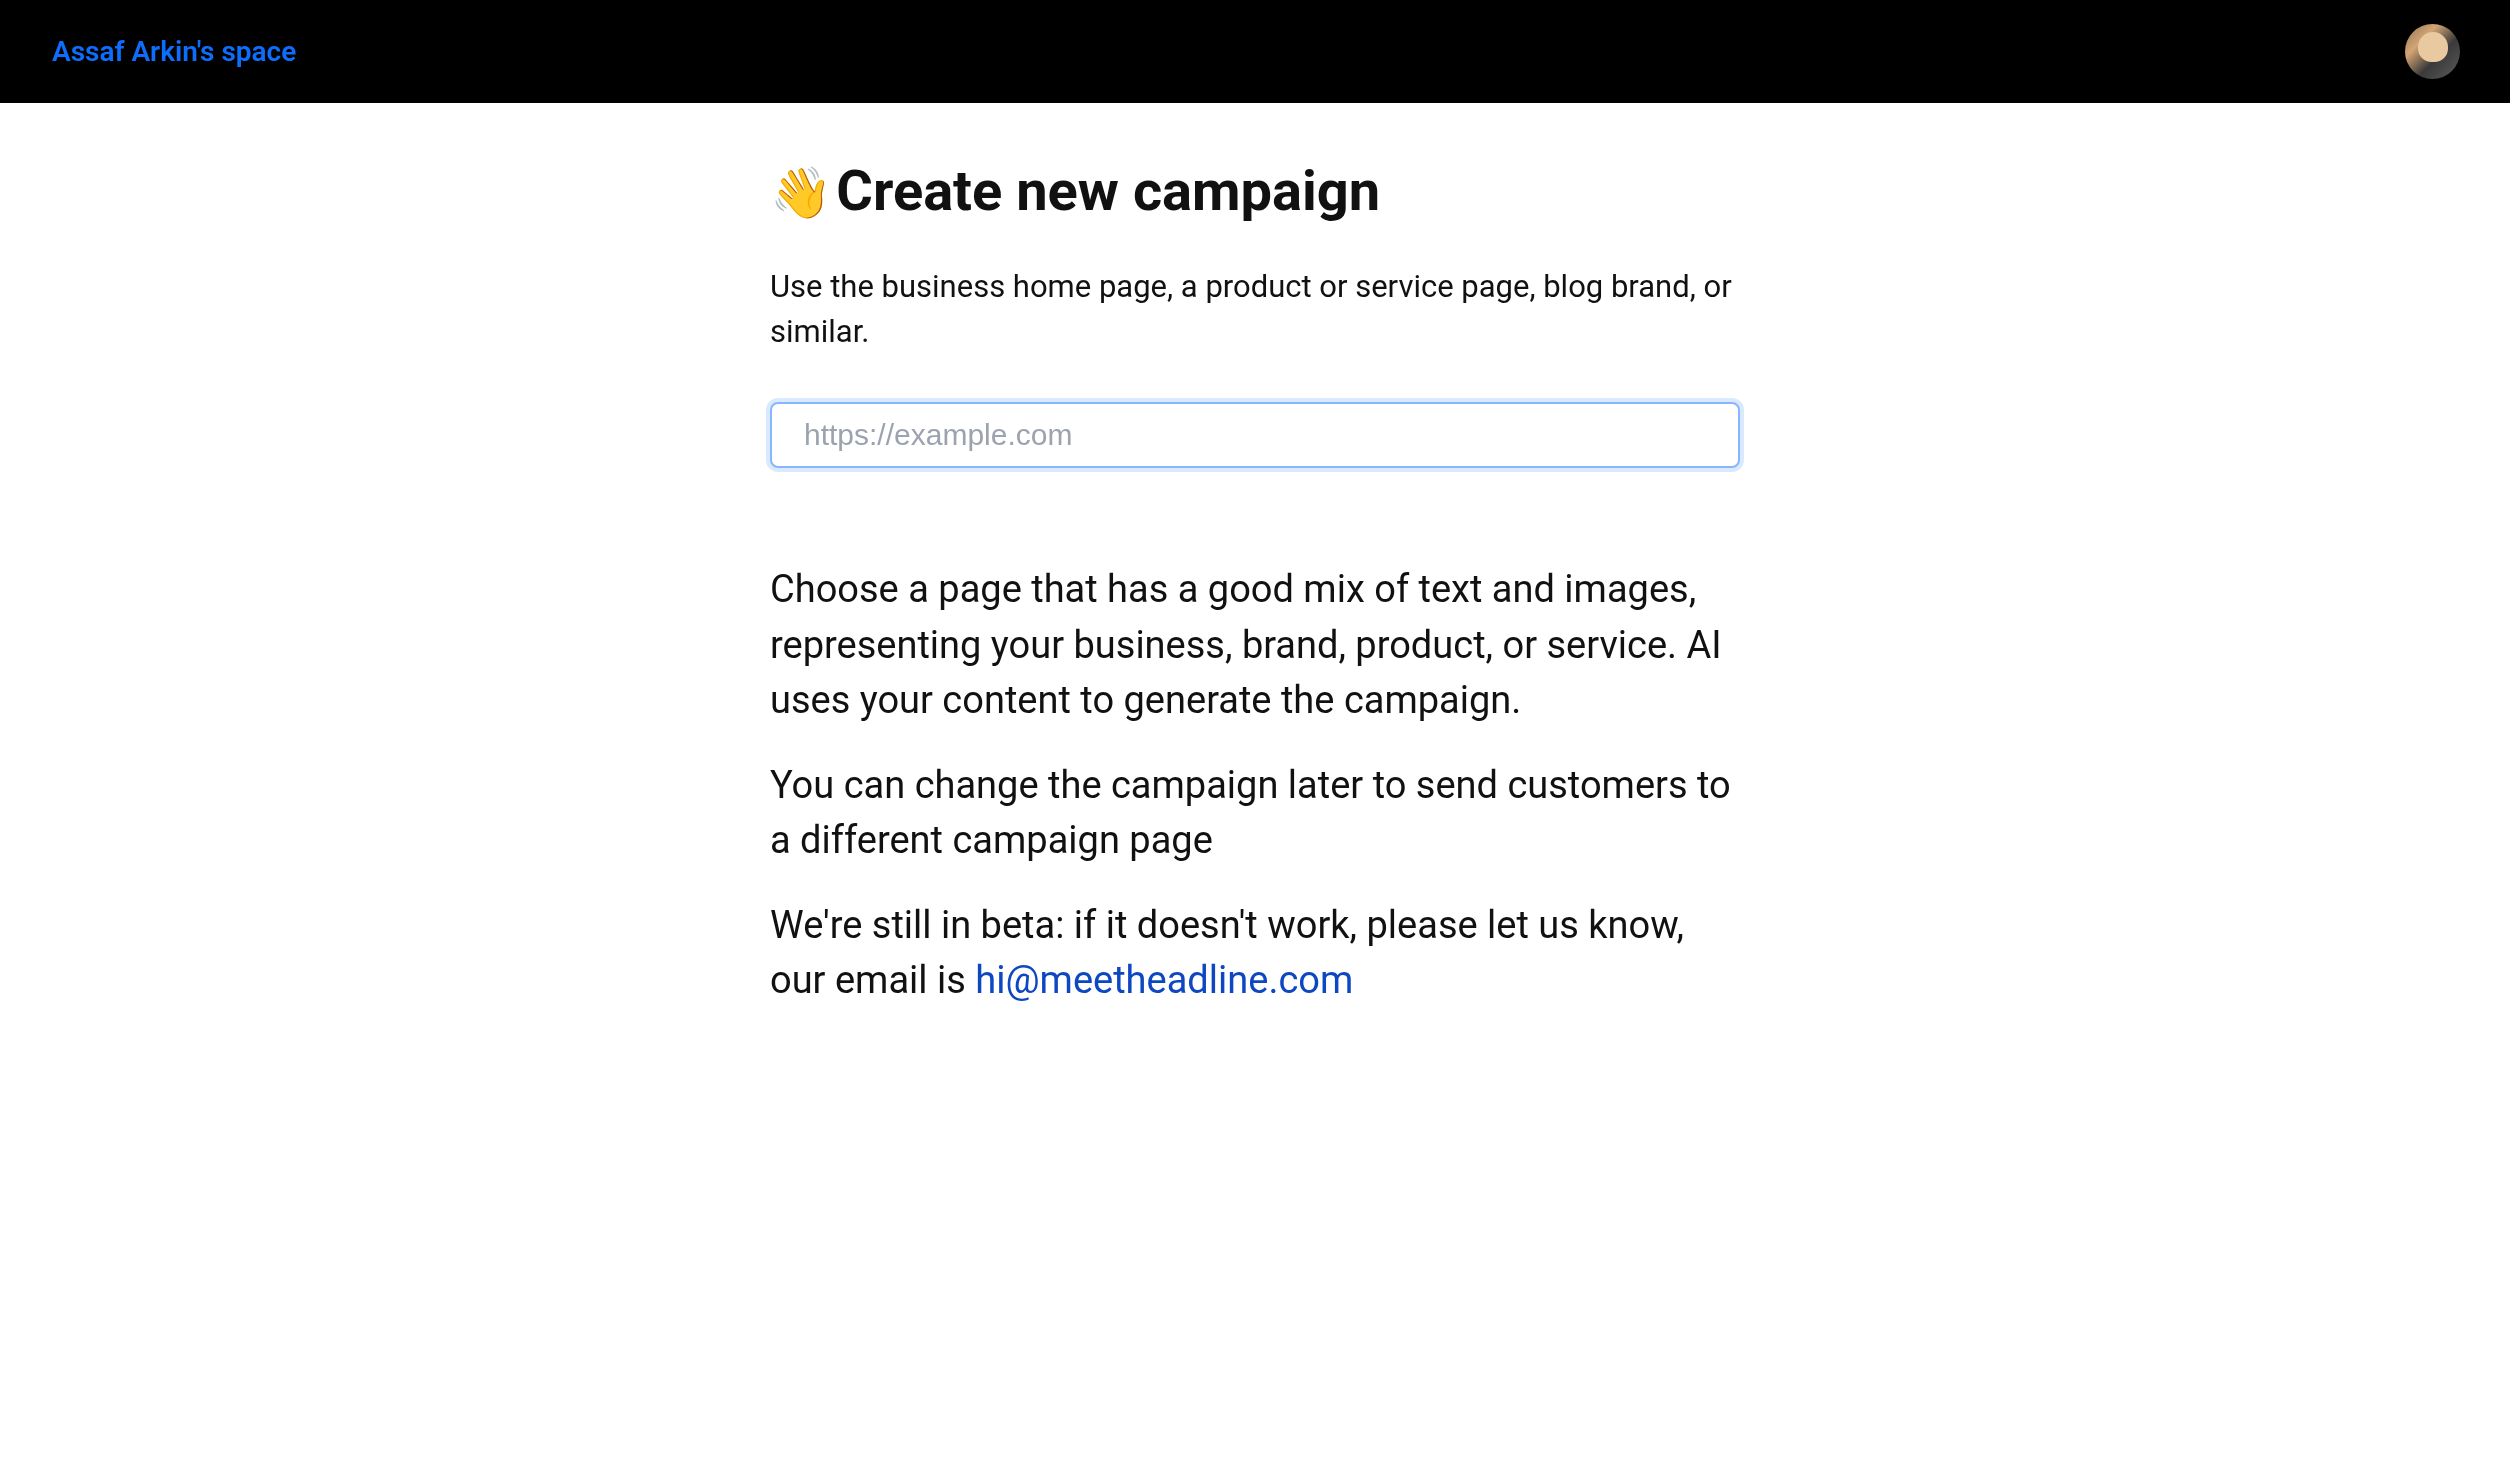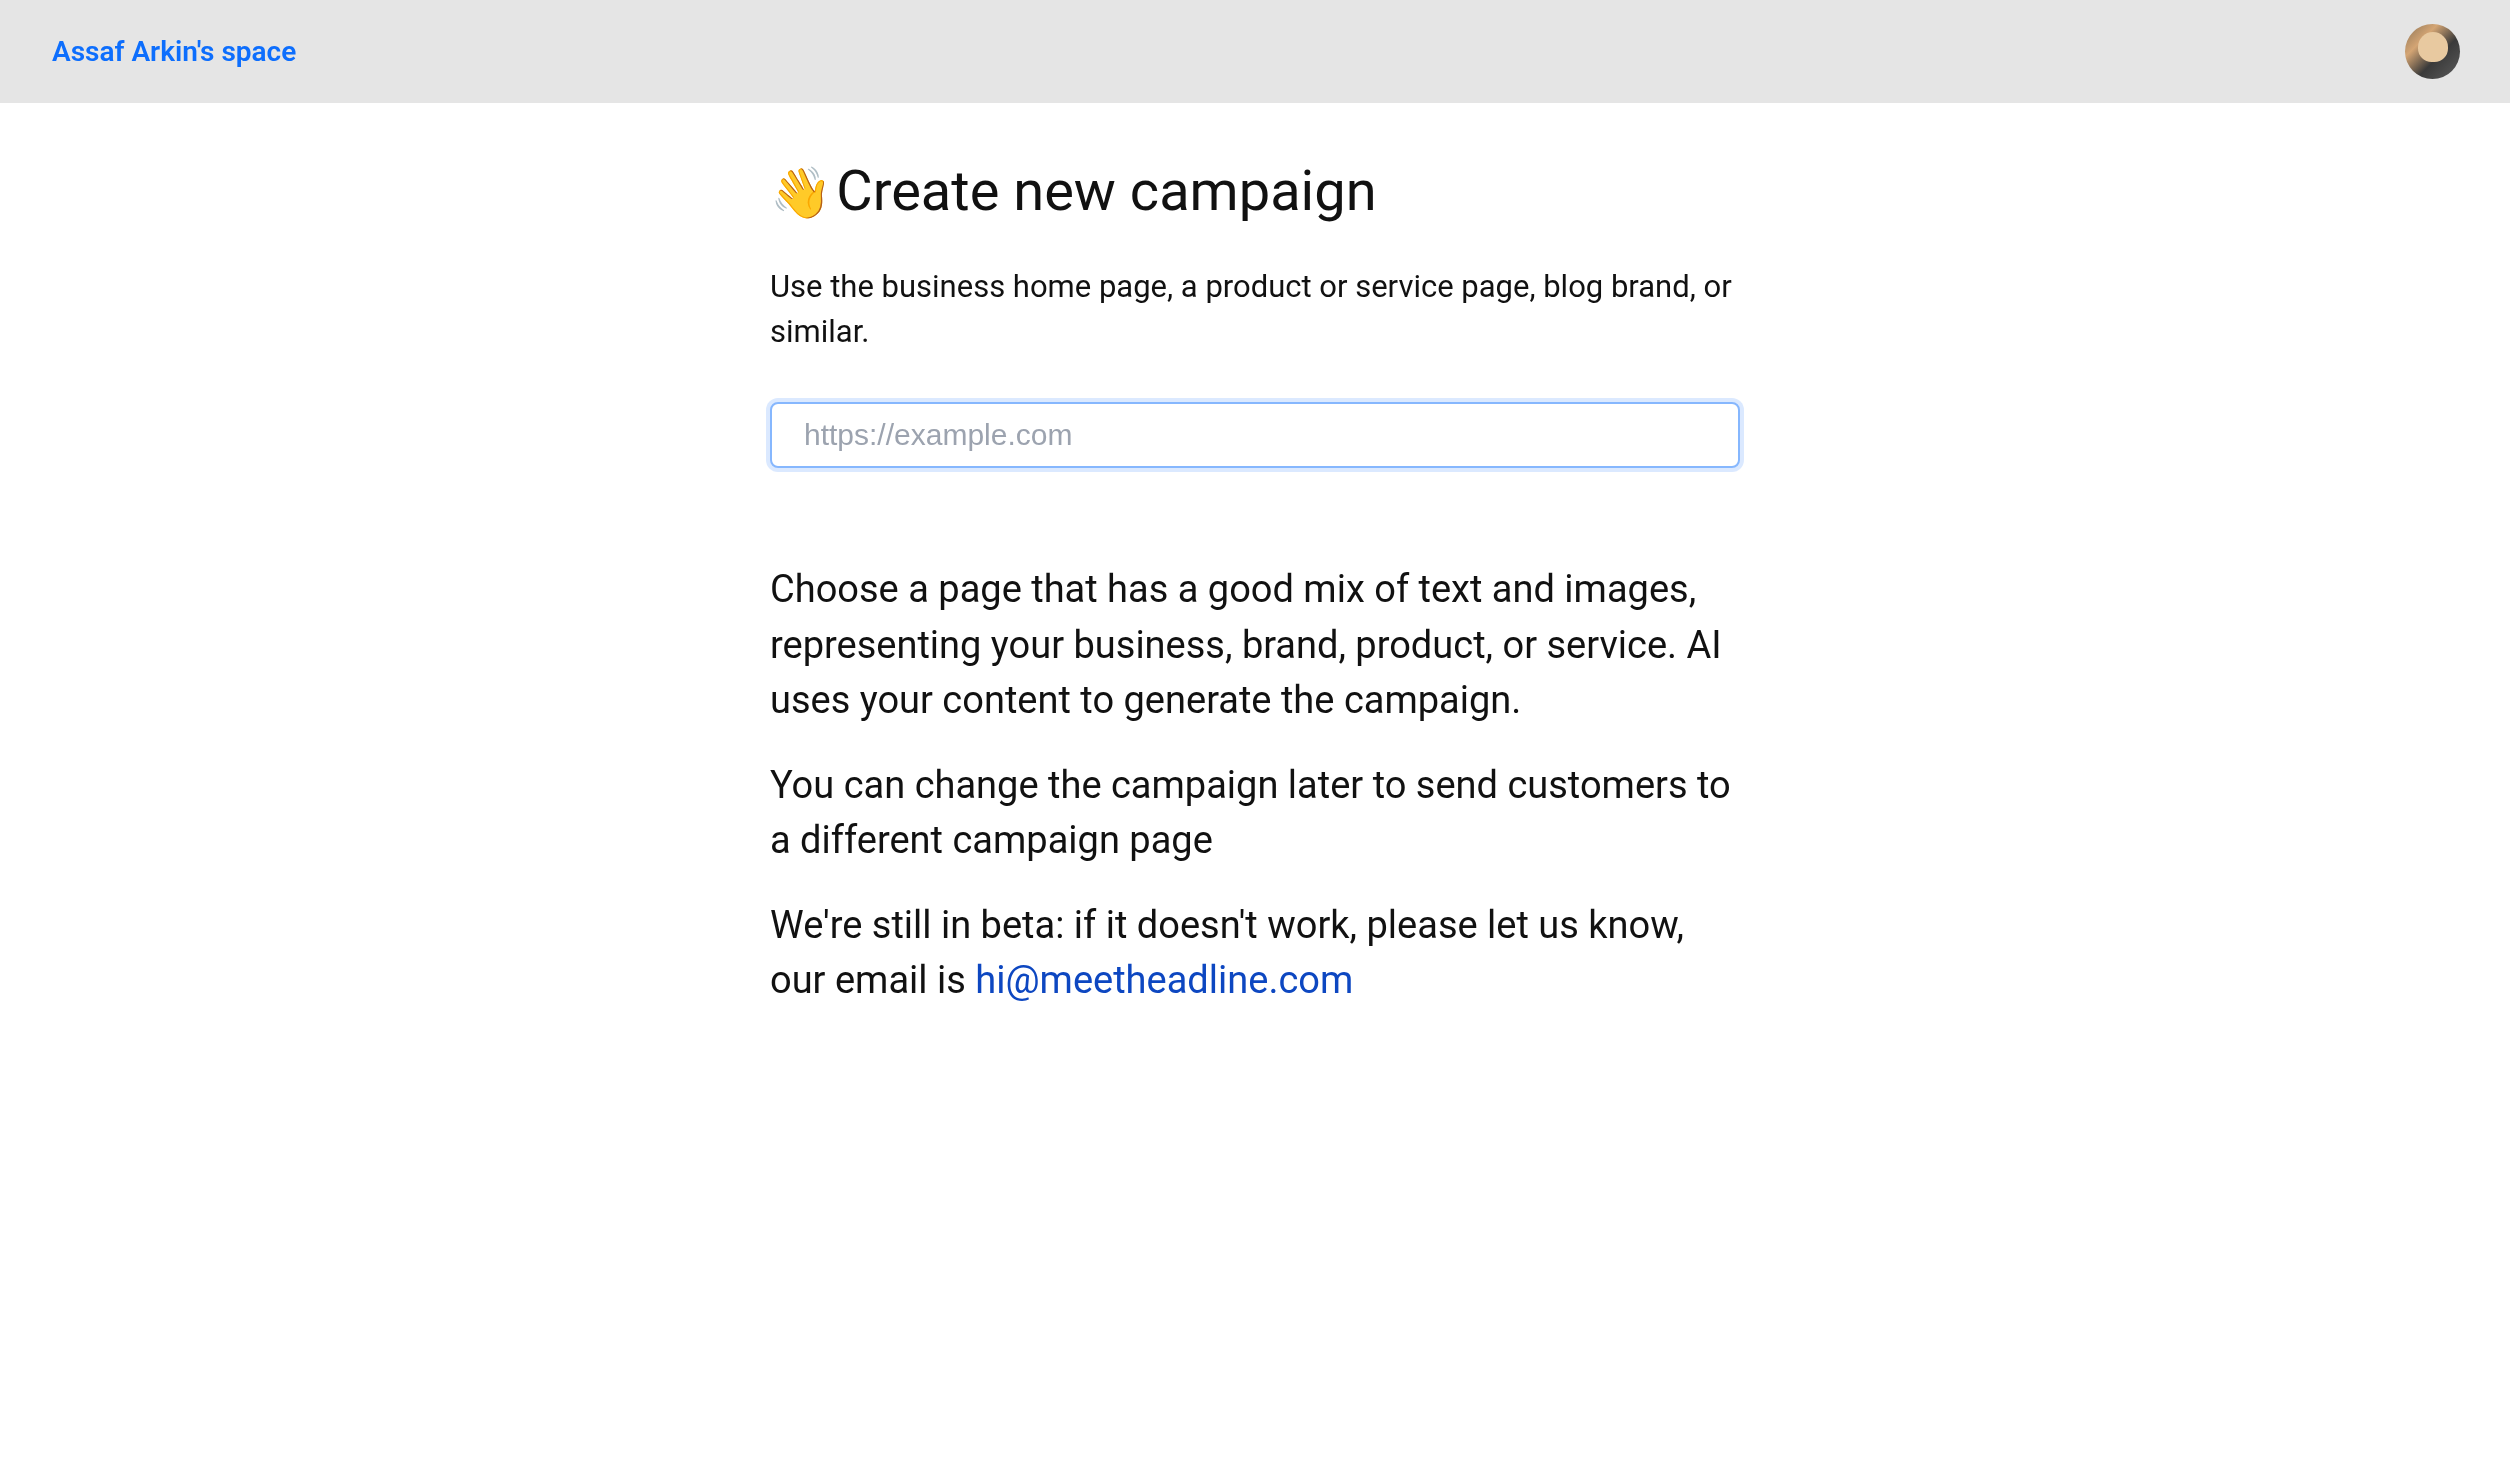--- a/index.html
+++ b/index.html
@@ -8,21 +8,21 @@
       box-sizing: border-box;
     }
     
     body {
       font-family: -apple-system, BlinkMacSystemFont, 'Segoe UI', Roboto, Helvetica, Arial, sans-serif;
       background: #ffffff;
       color: #111827;
     }
     
     .header {
-      background: #e5e5e5;
+      background: #000000;
       height: 103px;
       display: flex;
       align-items: center;
       justify-content: space-between;
       padding: 0 50px 0 52px;
     }
     
     .workspace-name {
       color: #0d6efd;
       font-weight: 600;
@@ -54,21 +54,21 @@
     }
     
     .main-content {
       max-width: 970px;
       margin: 0 auto;
       padding: 58px 0 0 0;
     }
     
     .page-title {
       font-size: 56px;
-      font-weight: 400;
+      font-weight: 700;
       color: #111111;
       margin-bottom: 42px;
       line-height: 1.1;
     }
     
     .wave-emoji {
       font-size: 50px;
       margin-right: 4px;
     }
     

